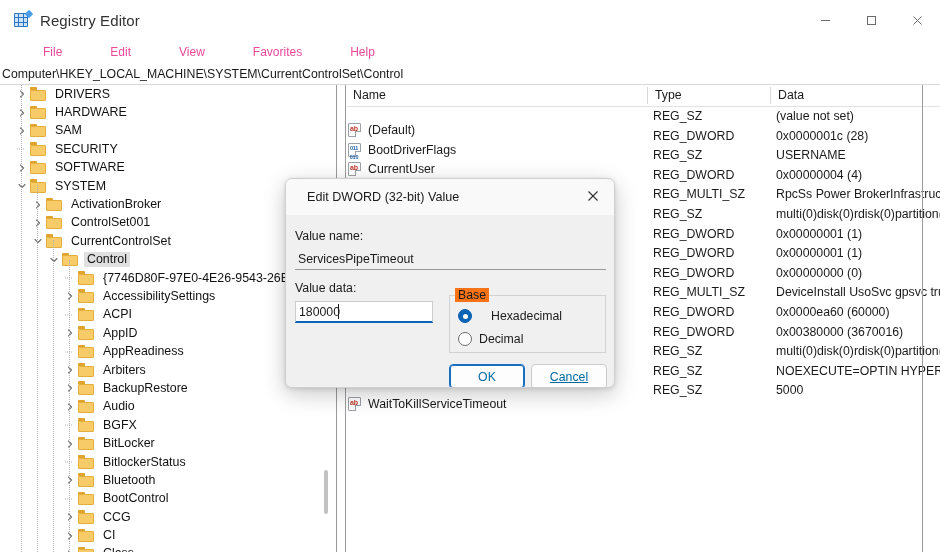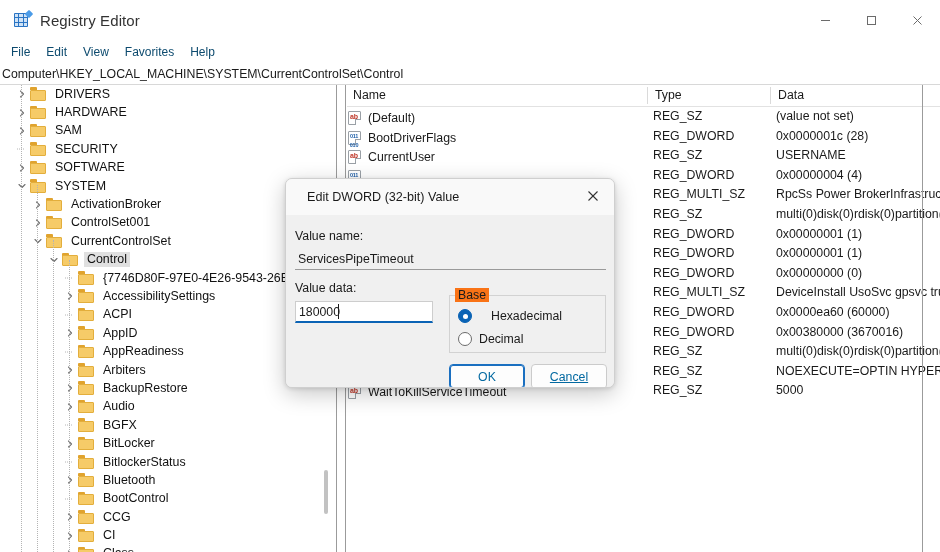--- a/index.html
+++ b/index.html
@@ -67,23 +67,24 @@
 
   
   .menubar {
     position: absolute; left: 0; top: 40px;
     width: 940px; height: 24px;
     display: flex; align-items: center;
     background: #ffffff;
     padding-left: 3px;
   }
   .menu-item {
-    font-size: 12px; color: #0c4a6e;
+    font-size: 12px; color: #ec4899;
     padding: 3px 8px;
     white-space: nowrap;
+    margin-left: 32px;
   }
 
   
   .addressbar {
     position: absolute; left: 0; top: 64px;
     width: 940px; height: 21px;
     background: #ffffff;
     border-bottom: 1px solid #d8d8d8;
     display: flex; align-items: center;
     padding-left: 2px;
@@ -188,21 +189,21 @@
     width: 1px; height: 17px;
     background: #dadada;
   }
   .list-rows { position: relative; }
   .list-row {
     position: relative;
     height: 19.6px;
     font-size: 12.3px; color: #1a1a1a;
     white-space: nowrap;
   }
-  .c-name { position: absolute; left: 0;  top: 4px; display: flex; align-items: center; }
+  .c-name { position: absolute; left: 0;  top: 16px; display: flex; align-items: center; }
   .c-type { position: absolute; left: 306px; top: 2px; }
   .c-data { position: absolute; left: 429px; top: 2px; }
 
   .vicon { width: 15px; height: 14px; margin-right: 6px; flex: none; position: relative; }
   .vicon .page {
     position: absolute; left: 1px; top: 0;
     width: 13px; height: 14px;
     background: #ffffff;
     border: 1px solid #9aa0a6;
     border-radius: 1px;

